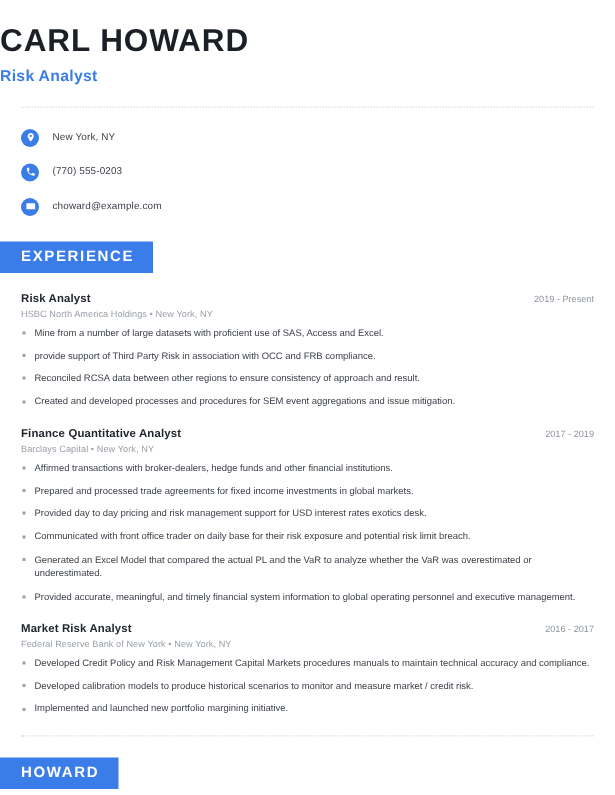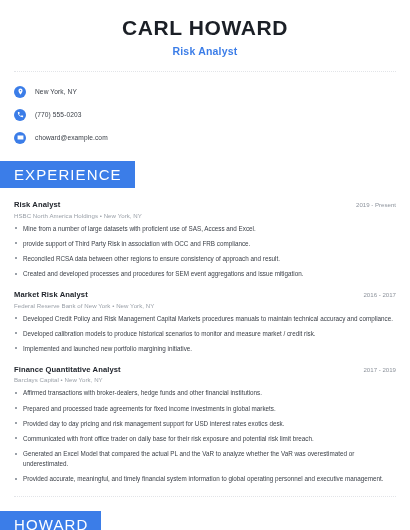--- a/index.html
+++ b/index.html
@@ -6,21 +6,21 @@
   html, body {
     width:410px; height:530px;
     background:#ffffff;
     font-family:"Liberation Sans", sans-serif;
     color:#2b2f36;
     overflow:hidden;
   }
   .page { position:relative; width:410px; height:530px; padding:0; }
 
   
-  .header { padding:16px 0 0 0; text-align:center; }
+  .header { padding:16px 0 0 0; text-align:left; }
   .name {
     font-size:21px; font-weight:bold; letter-spacing:0.6px;
     color:#1b1f26; line-height:1.1;
   }
   .job-title {
     margin-top:6px; font-size:10.5px; font-weight:bold;
     color:#3b7de8; letter-spacing:0.2px;
   }
 
   .divider {
@@ -41,21 +41,21 @@
     display:flex; align-items:center; justify-content:center;
     flex:0 0 12px; margin-right:9px;
   }
   .c-icon svg { width:7px; height:7px; fill:#fff; display:block; }
   .c-text { font-size:6.6px; color:#3c4149; letter-spacing:0.1px; }
 
   
   .section-badge {
     display:inline-block;
     background:#3b7de8; color:#ffffff;
-    font-size:15px; font-weight:normal; letter-spacing:1.1px;
+    font-size:10px; font-weight:bold; letter-spacing:1.1px;
     padding:5px 13px 5px 14px;
   }
   .sec-wrap { margin-top:14px; }
 
   
   .exp { padding:0 14px; margin-top:12px; }
   .job { margin-bottom:11px; }
   .job-head {
     display:flex; align-items:baseline; justify-content:space-between;
   }
@@ -142,55 +142,55 @@
       <ul class="bullets">
         <li class="bullet">Mine from a number of large datasets with proficient use of SAS, Access and Excel.</li>
         <li class="bullet">provide support of Third Party Risk in association with OCC and FRB compliance.</li>
         <li class="bullet">Reconciled RCSA data between other regions to ensure consistency of approach and result.</li>
         <li class="bullet">Created and developed processes and procedures for SEM event aggregations and issue mitigation.</li>
       </ul>
     </div>
 
     <div class="job">
       <div class="job-head">
-        <span class="job-role">Market Risk Analyst</span>
-        <span class="job-dates">2016 - 2017</span>
-      </div>
-      <div class="job-meta">
-        <span>Federal Reserve Bank of New York</span>
-        <span>•</span>
-        <span>New York, NY</span>
-      </div>
-      <ul class="bullets">
-        <li class="bullet">Developed Credit Policy and Risk Management Capital Markets procedures manuals to maintain technical accuracy and compliance.</li>
-        <li class="bullet">Developed calibration models to produce historical scenarios to monitor and measure market / credit risk.</li>
-        <li class="bullet">Implemented and launched new portfolio margining initiative.</li>
-      </ul>
-    </div>
-
-    <div class="job">
-      <div class="job-head">
         <span class="job-role">Finance Quantitative Analyst</span>
         <span class="job-dates">2017 - 2019</span>
       </div>
       <div class="job-meta">
         <span>Barclays Capital</span>
         <span>•</span>
         <span>New York, NY</span>
       </div>
       <ul class="bullets">
         <li class="bullet">Affirmed transactions with broker-dealers, hedge funds and other financial institutions.</li>
         <li class="bullet">Prepared and processed trade agreements for fixed income investments in global markets.</li>
         <li class="bullet">Provided day to day pricing and risk management support for USD interest rates exotics desk.</li>
         <li class="bullet">Communicated with front office trader on daily base for their risk exposure and potential risk limit breach.</li>
         <li class="bullet">Generated an Excel Model that compared the actual PL and the VaR to analyze whether the VaR was overestimated or underestimated.</li>
         <li class="bullet">Provided accurate, meaningful, and timely financial system information to global operating personnel and executive management.</li>
       </ul>
     </div>
 
+    <div class="job">
+      <div class="job-head">
+        <span class="job-role">Market Risk Analyst</span>
+        <span class="job-dates">2016 - 2017</span>
+      </div>
+      <div class="job-meta">
+        <span>Federal Reserve Bank of New York</span>
+        <span>•</span>
+        <span>New York, NY</span>
+      </div>
+      <ul class="bullets">
+        <li class="bullet">Developed Credit Policy and Risk Management Capital Markets procedures manuals to maintain technical accuracy and compliance.</li>
+        <li class="bullet">Developed calibration models to produce historical scenarios to monitor and measure market / credit risk.</li>
+        <li class="bullet">Implemented and launched new portfolio margining initiative.</li>
+      </ul>
+    </div>
+
   </div>
 
   <div class="bottom-divider"></div>
 
   <div class="skills-wrap">
     <div class="section-badge">HOWARD</div>
   </div>
 
 </div>
 

